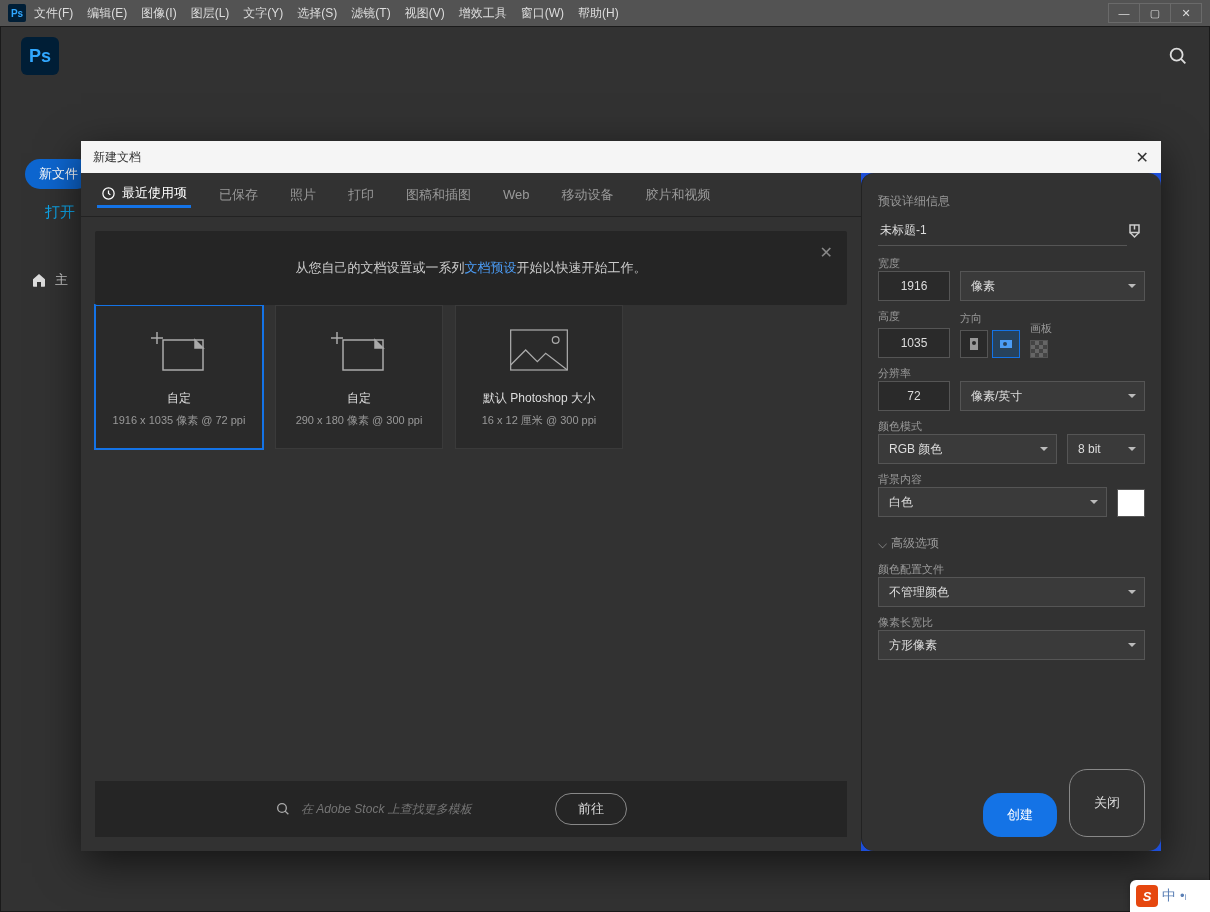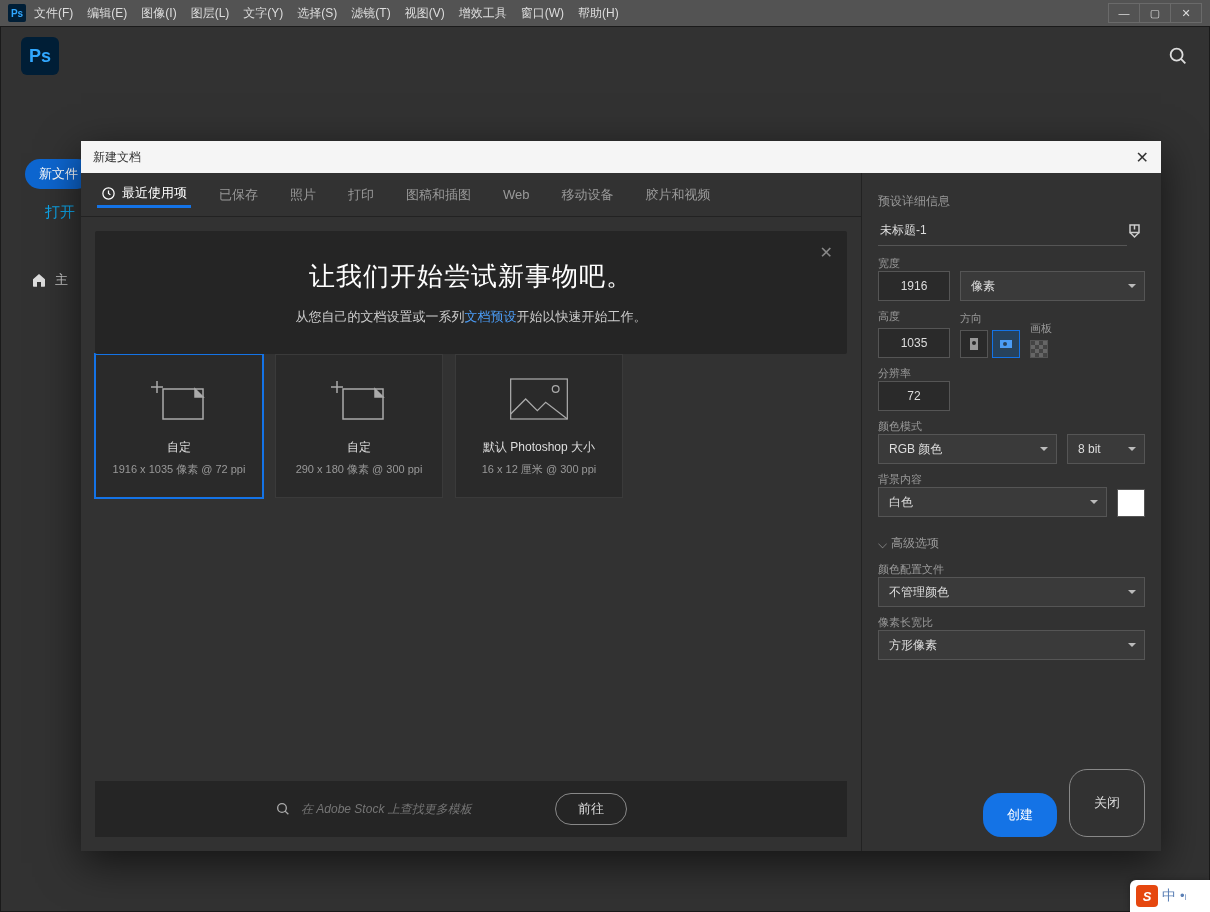--- a/index.html
+++ b/index.html
@@ -57,21 +57,21 @@
 .tile .tname { color: #ddd; font-size: 12px; margin-top: 10px; }
 .tile .tdim { color: #999; font-size: 11px; }
 
 
 .stockbar { position: absolute; left: 14px; right: 14px; bottom: 14px; height: 56px; background: #252525; display: flex; align-items: center; padding: 0 20px; gap: 14px; }
 .stockbar .sfield { flex: 0 0 auto; margin-left: 160px; display: flex; align-items: center; gap: 10px; color: #888; font-style: italic; font-size: 12px; }
 .stockbar input { background: transparent; border: none; color: #bbb; font-style: italic; font-size: 12px; width: 240px; outline: none; }
 .gobtn { border: 1px solid #888; color: #ddd; border-radius: 18px; padding: 6px 22px; font-size: 13px; background: transparent; cursor: pointer; }
 
 
-.dlg-right { width: 300px; background: #323232; border-left: 1px solid #222; padding: 14px 16px; display: flex; flex-direction: column; font-size: 12px; color: #bbb; }
+.dlg-right { width: 300px; background: #323232; border-left: 1px solid #222; padding: 14px 16px; display: flex; flex-direction: column; font-size: 12px; color: #bbb; border-radius: 13px; }
 .sec-label { color: #999; font-size: 12px; margin-bottom: 6px; margin-top: 6px; }
 .name-row { display: flex; align-items: center; margin-bottom: 10px; }
 .name-val { flex: 1; color: #ddd; padding: 6px 2px; border-bottom: 1px solid #555; }
 .save-ic { width: 18px; height: 18px; color: #ccc; }
 
 .field-row { display: flex; gap: 10px; margin-bottom: 8px; align-items: flex-end; }
 .fld { display: flex; flex-direction: column; gap: 4px; }
 .fld label { color: #999; font-size: 11px; }
 .num-input { width: 72px; height: 30px; background: #2a2a2a; border: 1px solid #555; color: #ddd; text-align: center; font-size: 12px; }
 .select { height: 30px; background: #3a3a3a; border: 1px solid #555; color: #ddd; padding: 0 24px 0 10px; font-size: 12px; position: relative; display: flex; align-items: center; cursor: pointer; }
@@ -164,21 +164,20 @@
           <div class="tab">打印</div>
           <div class="tab">图稿和插图</div>
           <div class="tab">Web</div>
           <div class="tab">移动设备</div>
           <div class="tab">胶片和视频</div>
         </div>
 
         <div class="content-scroll">
           <div class="hero">
             <span class="close-x">✕</span>
-            <h1>让我们开始尝试新事物吧。</h1>
             <p>
               <span>从您自己的文档设置或一系列</span><a href="#">文档预设</a><span>开始以快速开始工作。</span>
             </p>
           </div>
 
 
           <div class="tiles">
             <div class="tile selected">
               <div class="ticon">
                 <svg width="56" height="44" viewBox="0 0 56 44" fill="none" stroke="#aaa" stroke-width="1.5">
@@ -275,20 +274,21 @@
             <label>画板</label>
             <div class="artboard-cb"></div>
           </div>
         </div>
 
         <div class="fld">
             <label>分辨率</label>
           </div>
         <div class="field-row">
           <input class="num-input" value="72" style="">
+          <div class="select w-full">像素/英寸</div>
         </div>
 
         <div class="fld">
             <label>颜色模式</label>
           </div>
         <div class="field-row">
           <div class="select w-full">RGB 颜色</div>
           <div class="select" style="width:78px">8 bit</div>
         </div>
 

